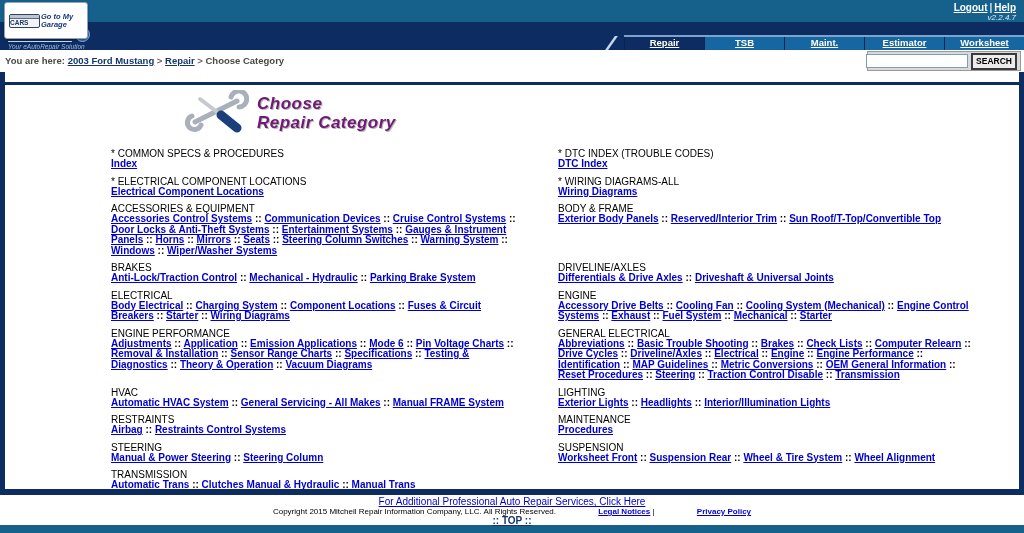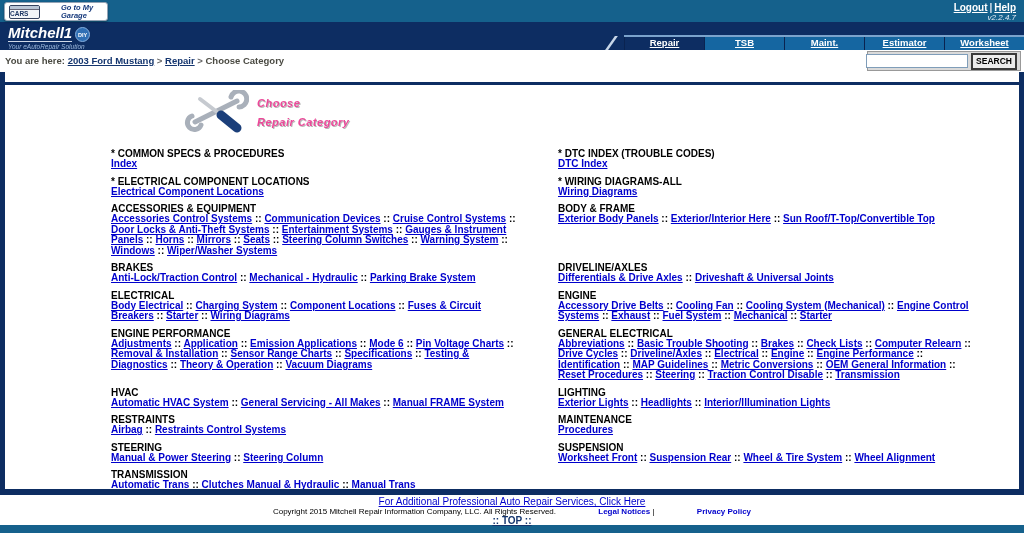--- a/index.html
+++ b/index.html
@@ -1,22 +1,22 @@
 <!DOCTYPE html>
 <html><head>
 <meta charset="utf-8">
 <style>
   * { margin:0; padding:0; box-sizing:border-box; }
   html,body { width:1024px; height:533px; overflow:hidden; background:#fff;
               font-family:"Liberation Sans", sans-serif; }
 
   
   .topbar{height:22px;background:#15618c;position:relative;z-index:4;}
-  .mycars-btn{position:absolute;left:4px;top:2px;height:19px;background:#fff;
-    border:1px solid #93a3b5;border-radius:3px;display:flex;align-items:center;gap:21px;
+  .mycars-btn{position:absolute;left:4px;top:2px;height:37px;background:#fff;
+    border:1px solid #93a3b5;border-radius:3px;display:flex;align-items:center;gap:1px;
     padding:1px 4px;cursor:pointer;box-shadow:0 1px 2px rgba(0,0,0,.35);}
   .plate{width:31px;height:14px;border:1px solid #33425e;border-radius:2px;position:relative;
     background:#f2f5f8;display:flex;align-items:flex-end;justify-content:center;overflow:hidden;}
   .plate-strip{position:absolute;top:0;left:0;right:0;height:4px;background:#b9c6d6;border-bottom:1px solid #667;}
   .plate-text{font-size:6.5px;font-weight:bold;color:#1d3764;line-height:9px;}
   .garage-text{font-size:7.5px;font-weight:bold;font-style:italic;color:#16397c;width:42px;line-height:8px;}
   .top-right{position:absolute;right:8px;top:2px;text-align:right;}
   .top-links{font-size:10px;line-height:11px;}
   .top-links a{color:#fff;font-weight:bold;text-decoration:underline;cursor:pointer;}
   .pipe{color:#dfe8f2;margin:0 2px;font-weight:bold;}
@@ -47,34 +47,34 @@
     border:1px solid #999;display:flex;align-items:center;justify-content:flex-end;gap:3px;padding:0 3px;}
   .search-input{width:102px;height:14px;border:1px solid #7f9db9;font-size:10px;padding:0 2px;
     font-family:"Liberation Sans",sans-serif;}
   .search-btn{height:17px;background:#ececec;border:2px solid #3a3a3a;font-size:8.5px;font-weight:bold;
     font-family:"Liberation Sans",sans-serif;padding:0 3px;cursor:pointer;line-height:11px;}
 
   
   .content{height:417px;background:#fff;border-left:5px solid #0d2d62;border-right:5px solid #0d2d62;overflow:hidden;}
   .content-rule{height:3px;background:#0d2d62;margin-top:10px;}
   .title-block{display:flex;align-items:center;margin:3px 0 0 178px;height:50px;gap:8px;}
-  .title{font-size:11px;font-weight:bold;font-style:italic;color:#ec4899;line-height:19px;
+  .title{font-size:17px;font-weight:bold;font-style:italic;color:#701a75;line-height:19px;
     text-shadow:1px 1px 0 #b9b9b9;letter-spacing:.5px;}
   .cat-grid{display:grid;grid-template-columns:415px 415px;column-gap:32px;row-gap:6px;margin:10px 0 0 106px;}
-  .cat-heading{font-size:10px;font-weight:bold;color:#000;line-height:11px;}
+  .cat-heading{font-size:10px;font-weight:normal;color:#000;line-height:11px;}
   .cat-links{font-size:10px;font-weight:bold;line-height:10.5px;}
   .cat-link{color:#0000cc;text-decoration:underline;cursor:pointer;}
   .link-sep{color:#000;}
 
   
   .footer-rule{height:6px;background:#0d2d62;}
   .footer{height:30px;background:#fff;text-align:center;padding-top:1px;}
   .promo{font-size:10px;color:#0000cc;text-decoration:underline;display:block;line-height:11px;cursor:pointer;}
   .copy-line{font-size:8px;color:#000;line-height:9px;}
-  .copy-line a{font-weight:bold;color:#0000cc;cursor:pointer;margin-left:40px;}
+  .copy-line a{font-weight:bold;color:#0000cc;text-decoration:underline;cursor:pointer;margin-left:40px;}
   .legal-gap{margin-left:10px;}
   .top-link{display:block;font-size:10px;font-weight:bold;color:#14356e;text-decoration:underline;
     line-height:10px;cursor:pointer;}
   .bottombar{height:8px;background:#15618c;}
 </style>
 </head>
 <body>
 
 <div class="topbar">
   <div class="mycars-btn">
@@ -149,21 +149,21 @@
       <div class="cat-section">
         <div class="cat-heading">* WIRING DIAGRAMS-ALL</div>
         <div class="cat-links"><a class="cat-link">Wiring Diagrams</a></div>
       </div>
       <div class="cat-section">
         <div class="cat-heading">ACCESSORIES &amp; EQUIPMENT</div>
         <div class="cat-links"><a class="cat-link">Accessories Control Systems</a><span class="link-sep"> :: </span><a class="cat-link">Communication Devices</a><span class="link-sep"> :: </span><a class="cat-link">Cruise Control Systems</a><span class="link-sep"> :: </span><a class="cat-link">Door Locks &amp; Anti-Theft Systems</a><span class="link-sep"> :: </span><a class="cat-link">Entertainment Systems</a><span class="link-sep"> :: </span><a class="cat-link">Gauges &amp; Instrument Panels</a><span class="link-sep"> :: </span><a class="cat-link">Horns</a><span class="link-sep"> :: </span><a class="cat-link">Mirrors</a><span class="link-sep"> :: </span><a class="cat-link">Seats</a><span class="link-sep"> :: </span><a class="cat-link">Steering Column Switches</a><span class="link-sep"> :: </span><a class="cat-link">Warning System</a><span class="link-sep"> :: </span><a class="cat-link">Windows</a><span class="link-sep"> :: </span><a class="cat-link">Wiper/Washer Systems</a></div>
       </div>
       <div class="cat-section">
         <div class="cat-heading">BODY &amp; FRAME</div>
-        <div class="cat-links"><a class="cat-link">Exterior Body Panels</a><span class="link-sep"> :: </span><a class="cat-link">Exterior/Interior Here</a><span class="link-sep"> :: </span><a class="cat-link">Sun Roof/T-Top/Convertible Top</a></div>
+        <div class="cat-links"><a class="cat-link">Exterior Body Panels</a><span class="link-sep"> :: </span><a class="cat-link">Reserved/Interior Trim</a><span class="link-sep"> :: </span><a class="cat-link">Sun Roof/T-Top/Convertible Top</a></div>
       </div>
       <div class="cat-section">
         <div class="cat-heading">BRAKES</div>
         <div class="cat-links"><a class="cat-link">Anti-Lock/Traction Control</a><span class="link-sep"> :: </span><a class="cat-link">Mechanical - Hydraulic</a><span class="link-sep"> :: </span><a class="cat-link">Parking Brake System</a></div>
       </div>
       <div class="cat-section">
         <div class="cat-heading">DRIVELINE/AXLES</div>
         <div class="cat-links"><a class="cat-link">Differentials &amp; Drive Axles</a><span class="link-sep"> :: </span><a class="cat-link">Driveshaft &amp; Universal Joints</a></div>
       </div>
       <div class="cat-section">

